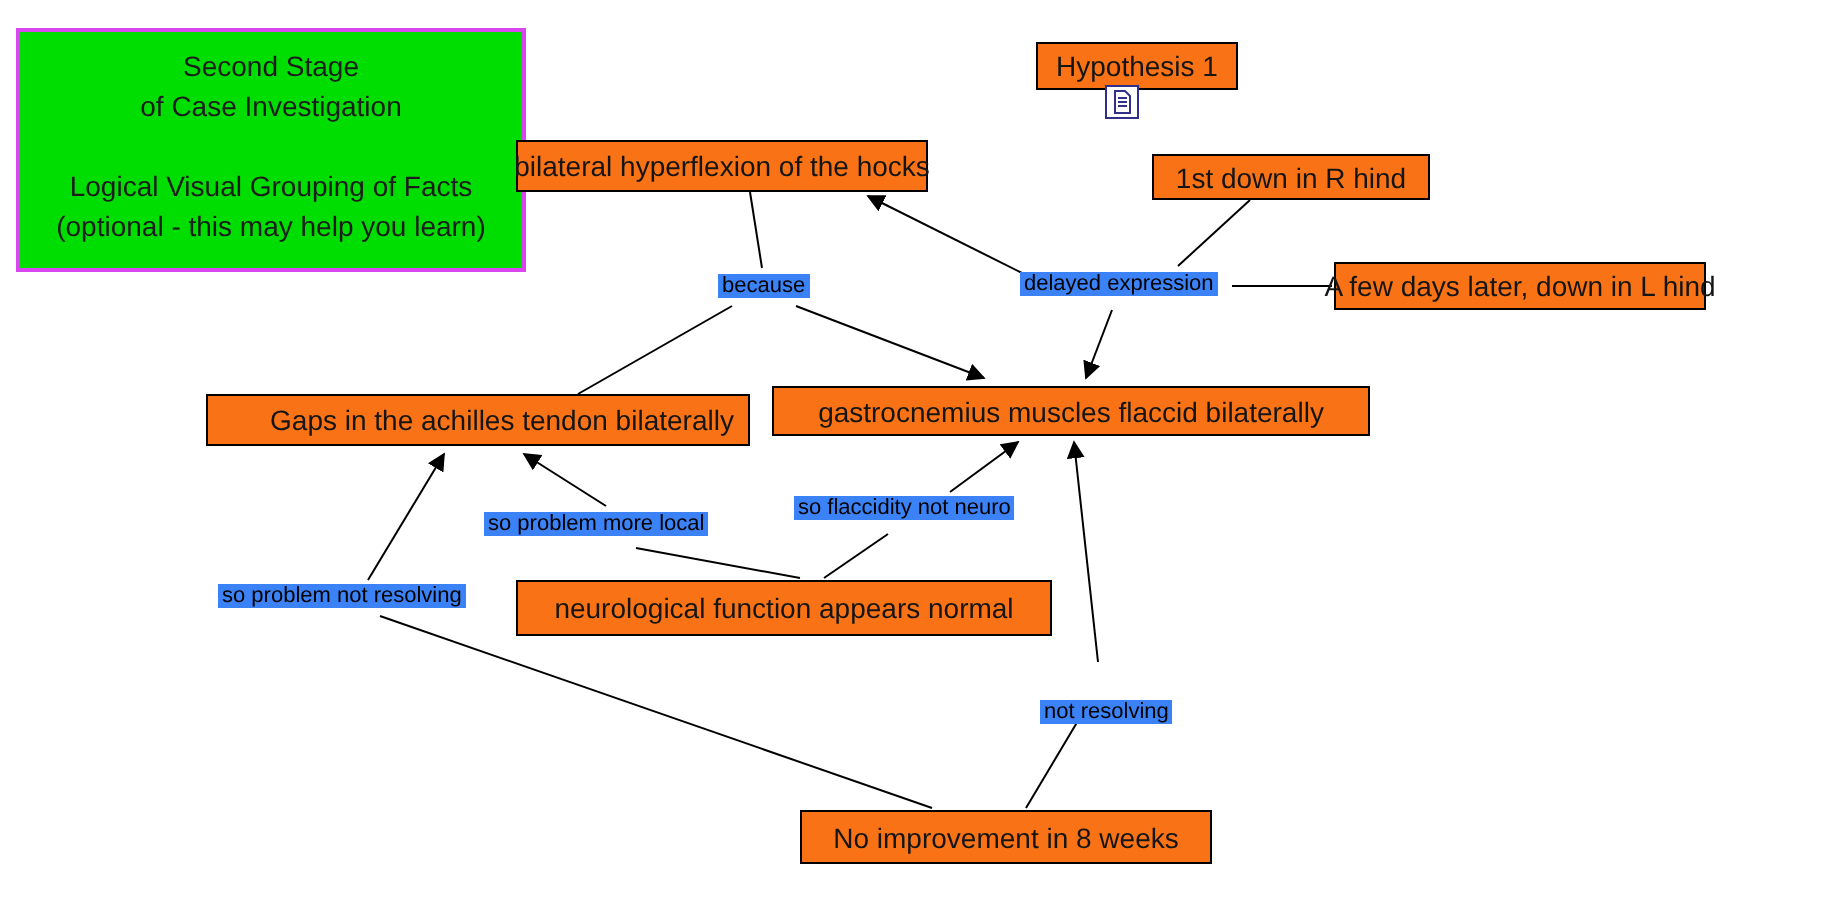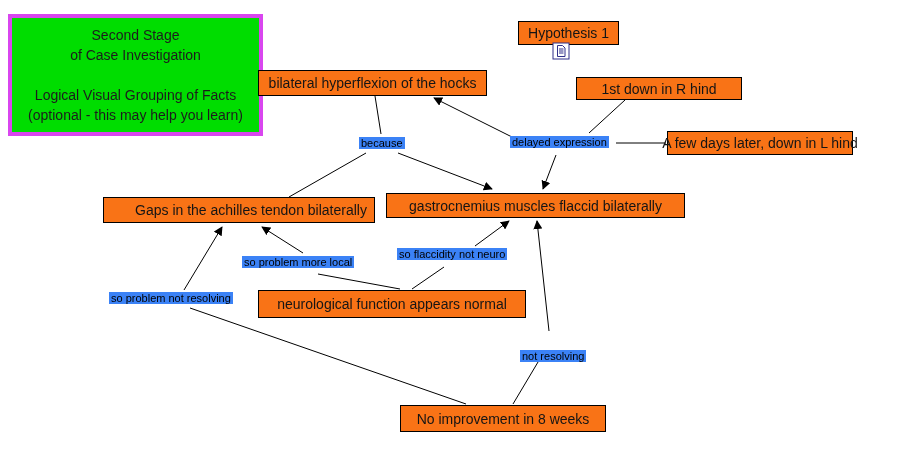--- a/index.html
+++ b/index.html
@@ -12,21 +12,21 @@
   .stage { position: relative; width: 911px; height: 449px; }
   svg.wires { position: absolute; left: 0; top: 0; width: 911px; height: 449px; }
   .concept {
     position: absolute; box-sizing: border-box;
     background: #f97316; border: 1px solid #000000;
     color: #151515; font-size: 14px; white-space: nowrap;
     display: flex; align-items: center; justify-content: center;
   }
   .note {
     position: absolute; box-sizing: border-box;
-    background: #00DD00; border: 4px solid #d946ef;
+    background: #00DD00; border: 2px solid #d946ef;
     color: #1c1c1c; font-size: 14px; line-height: 20px;
     text-align: center; padding-top: 7px;
   }
   .note .nline { min-height: 20px; }
   .linklabel {
     position: absolute; font-size: 11px; color: #000000;
     background: #3b82f6; padding: 0 2px; white-space: nowrap;
   }
   .resicon { position: absolute; left: 552px; top: 42px; width: 18px; height: 18px; }
 </style>
@@ -88,23 +88,23 @@
   <div class="resicon">
     <svg width="18" height="18" viewBox="0 0 18 18" xmlns="http://www.w3.org/2000/svg">
       <rect x="1" y="1" width="16" height="16" fill="#ffffff" stroke="#30308A" stroke-width="1"></rect>
       <path d="M5.5,3.5 h5 l2.5,2.5 v8.5 h-7.5 z" fill="#ffffff" stroke="#30308A" stroke-width="1"></path>
       <line x1="7" y1="7" x2="11.5" y2="7" stroke="#30308A" stroke-width="1"></line>
       <line x1="7" y1="9" x2="11.5" y2="9" stroke="#30308A" stroke-width="1"></line>
       <line x1="7" y1="11" x2="11.5" y2="11" stroke="#30308A" stroke-width="1"></line>
     </svg>
   </div>
 
-  <div class="concept" style="left:258px; top:70px;  width:229px; height:26px;">bilateral hyperflexion of the hocks</div>
+  <div class="concept" style="left:258px; top:70px;  width:206px; height:26px;">bilateral hyperflexion of the hocks</div>
 
-  <div class="concept" style="left:576px; top:77px;  width:166px; height:23px;">1st down in R hind</div>
+  <div class="concept" style="left:576px; top:77px;  width:139px; height:23px;">1st down in R hind</div>
 
   <div class="concept" style="left:667px; top:131px; width:186px; height:24px;">A few days later, down in L hind</div>
 
   <div class="concept" style="left:103px; top:197px; width:272px; height:26px;padding-left:24px;">Gaps in the achilles tendon bilaterally</div>
 
   <div class="concept" style="left:386px; top:193px; width:299px; height:25px;">gastrocnemius muscles flaccid bilaterally</div>
 
   <div class="concept" style="left:258px; top:290px; width:268px; height:28px;">neurological function appears normal</div>
 
   <div class="concept" style="left:400px; top:405px; width:206px; height:27px;">No improvement in 8 weeks</div>

